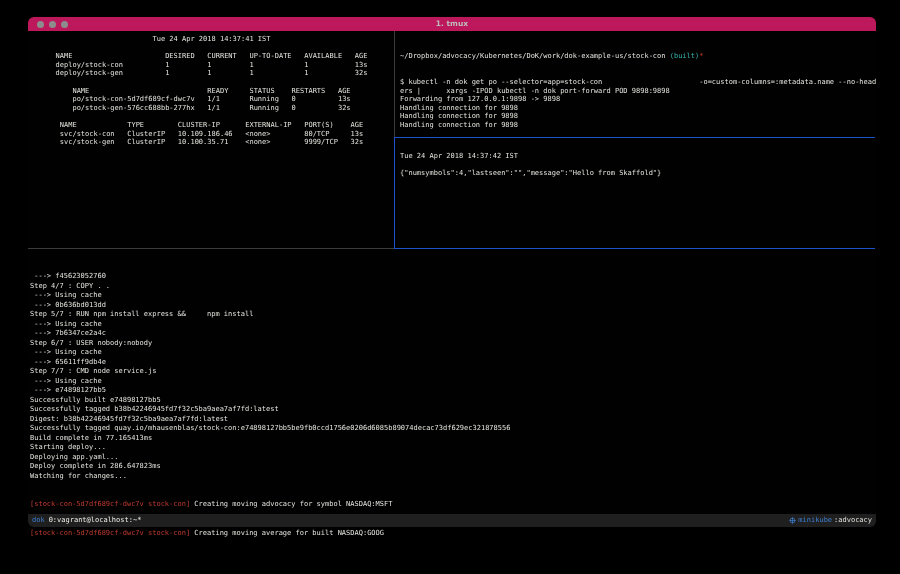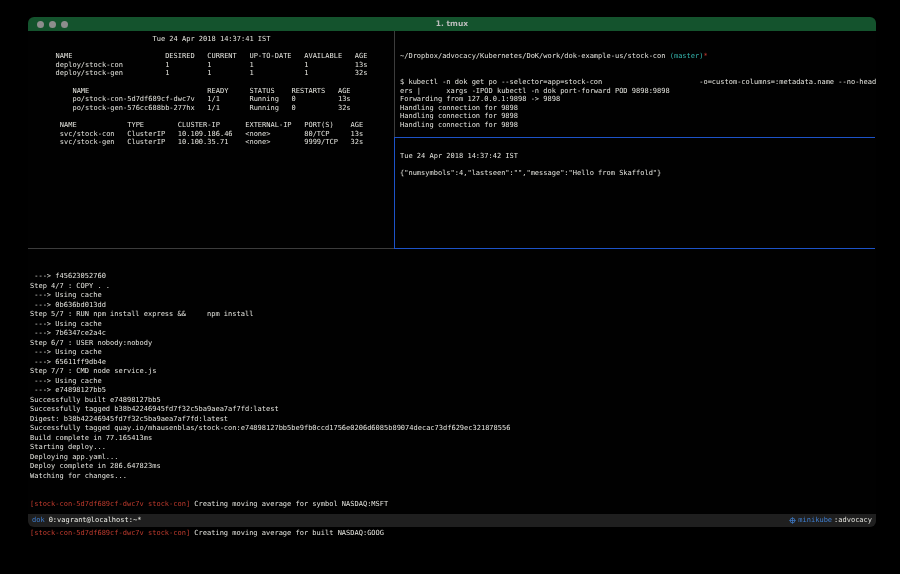--- a/index.html
+++ b/index.html
@@ -1,21 +1,21 @@
 <!DOCTYPE html>
 <html style="--blue-border: #1d53c8; --blue-text: #3f7fd2; --cyan: #35b5ad; --red: #bf3b2e;"><head>
 <meta charset="utf-8">
 <style>
   * { margin:0; padding:0; box-sizing:border-box; }
   html,body { width:900px; height:574px; background:#000; overflow:hidden;
               font-family:"DejaVu Sans Mono", monospace; }
   .window { position:absolute; left:28px; top:17px; width:848px; height:510px;
             background:#010101; border-radius:6px; }
   .titlebar { position:absolute; top:0; left:0; width:100%; height:14px;
-              background:#14532d; border-radius:6px 6px 0 0; }
+              background:#be185d; border-radius:6px 6px 0 0; }
   .lights { position:absolute; left:9px; top:3.5px; display:flex; gap:5px; }
   .light { width:7px; height:7px; border-radius:50%; background:#8d8d8d; display:inline-block; }
   .title { text-align:center; font-size:7.5px; line-height:14px; color:#bdbdbd;
            font-family:"DejaVu Sans", sans-serif; font-weight:bold; }
   .content { position:absolute; top:14px; left:0; right:0; bottom:13px;
              font-size:7px; color:#e5e5df; }
   .pane, .pane pre, .line { white-space:pre; font:inherit; }
   .pane { position:absolute; }
   .pane-tl { left:2px;  top:4px;   width:363px; line-height:8.6px;text-align:center; }
   .pane-tr { left:372px; top:4px;  width:475px; line-height:8.6px; }
@@ -62,21 +62,21 @@
 
 NAME                            READY     STATUS    RESTARTS   AGE
 po/stock-con-5d7df689cf-dwc7v   1/1       Running   0          13s
 po/stock-gen-576cc688bb-277hx   1/1       Running   0          32s
 
 NAME            TYPE        CLUSTER-IP      EXTERNAL-IP   PORT(S)    AGE
 svc/stock-con   ClusterIP   10.109.186.46   &lt;none&gt;        80/TCP     13s
 svc/stock-gen   ClusterIP   10.100.35.71    &lt;none&gt;        9999/TCP   32s</pre>
 
     <div class="pane pane-tr">
-      <div class="line"><span>~/Dropbox/advocacy/Kubernetes/DoK/work/dok-example-us/stock-con </span><span class="cyan">(master)</span><span class="red">*</span></div>
+      <div class="line"><span>~/Dropbox/advocacy/Kubernetes/DoK/work/dok-example-us/stock-con </span><span class="cyan">(built)</span><span class="red">*</span></div>
       <pre>$ kubectl -n dok get po --selector=app=stock-con                       -o=custom-columns=:metadata.name --no-head
 ers |      xargs -IPOD kubectl -n dok port-forward POD 9898:9898
 Forwarding from 127.0.0.1:9898 -&gt; 9898
 Handling connection for 9898
 Handling connection for 9898
 Handling connection for 9898</pre>
     </div>
 
     <div class="pane pane-mr">
       <pre>Tue 24 Apr 2018 14:37:42 IST
@@ -100,21 +100,21 @@
  ---&gt; e74898127bb5
 Successfully built e74898127bb5
 Successfully tagged b38b42246945fd7f32c5ba9aea7af7fd:latest
 Digest: b38b42246945fd7f32c5ba9aea7af7fd:latest
 Successfully tagged quay.io/mhausenblas/stock-con:e74898127bb5be9fb0ccd1756e0206d6085b89074decac73df629ec321878556
 Build complete in 77.165413ms
 Starting deploy...
 Deploying app.yaml...
 Deploy complete in 286.647823ms
 Watching for changes...</pre>
-      <div class="line"><span class="red">[stock-con-5d7df689cf-dwc7v stock-con]</span><span> Creating moving average for symbol NASDAQ:MSFT</span></div>
+      <div class="line"><span class="red">[stock-con-5d7df689cf-dwc7v stock-con]</span><span> Creating moving advocacy for symbol NASDAQ:MSFT</span></div>
       <div class="line"><span class="red">[stock-con-5d7df689cf-dwc7v stock-con]</span><span> Creating moving average for built NASDAQ:GOOG</span></div>
       
       
     </div>
 
     <div class="vb-gray"></div>
     <div class="vb-blue"></div>
     <div class="hb-top-blue"></div>
     <div class="hb-bot-gray"></div>
     <div class="hb-bot-blue"></div>

